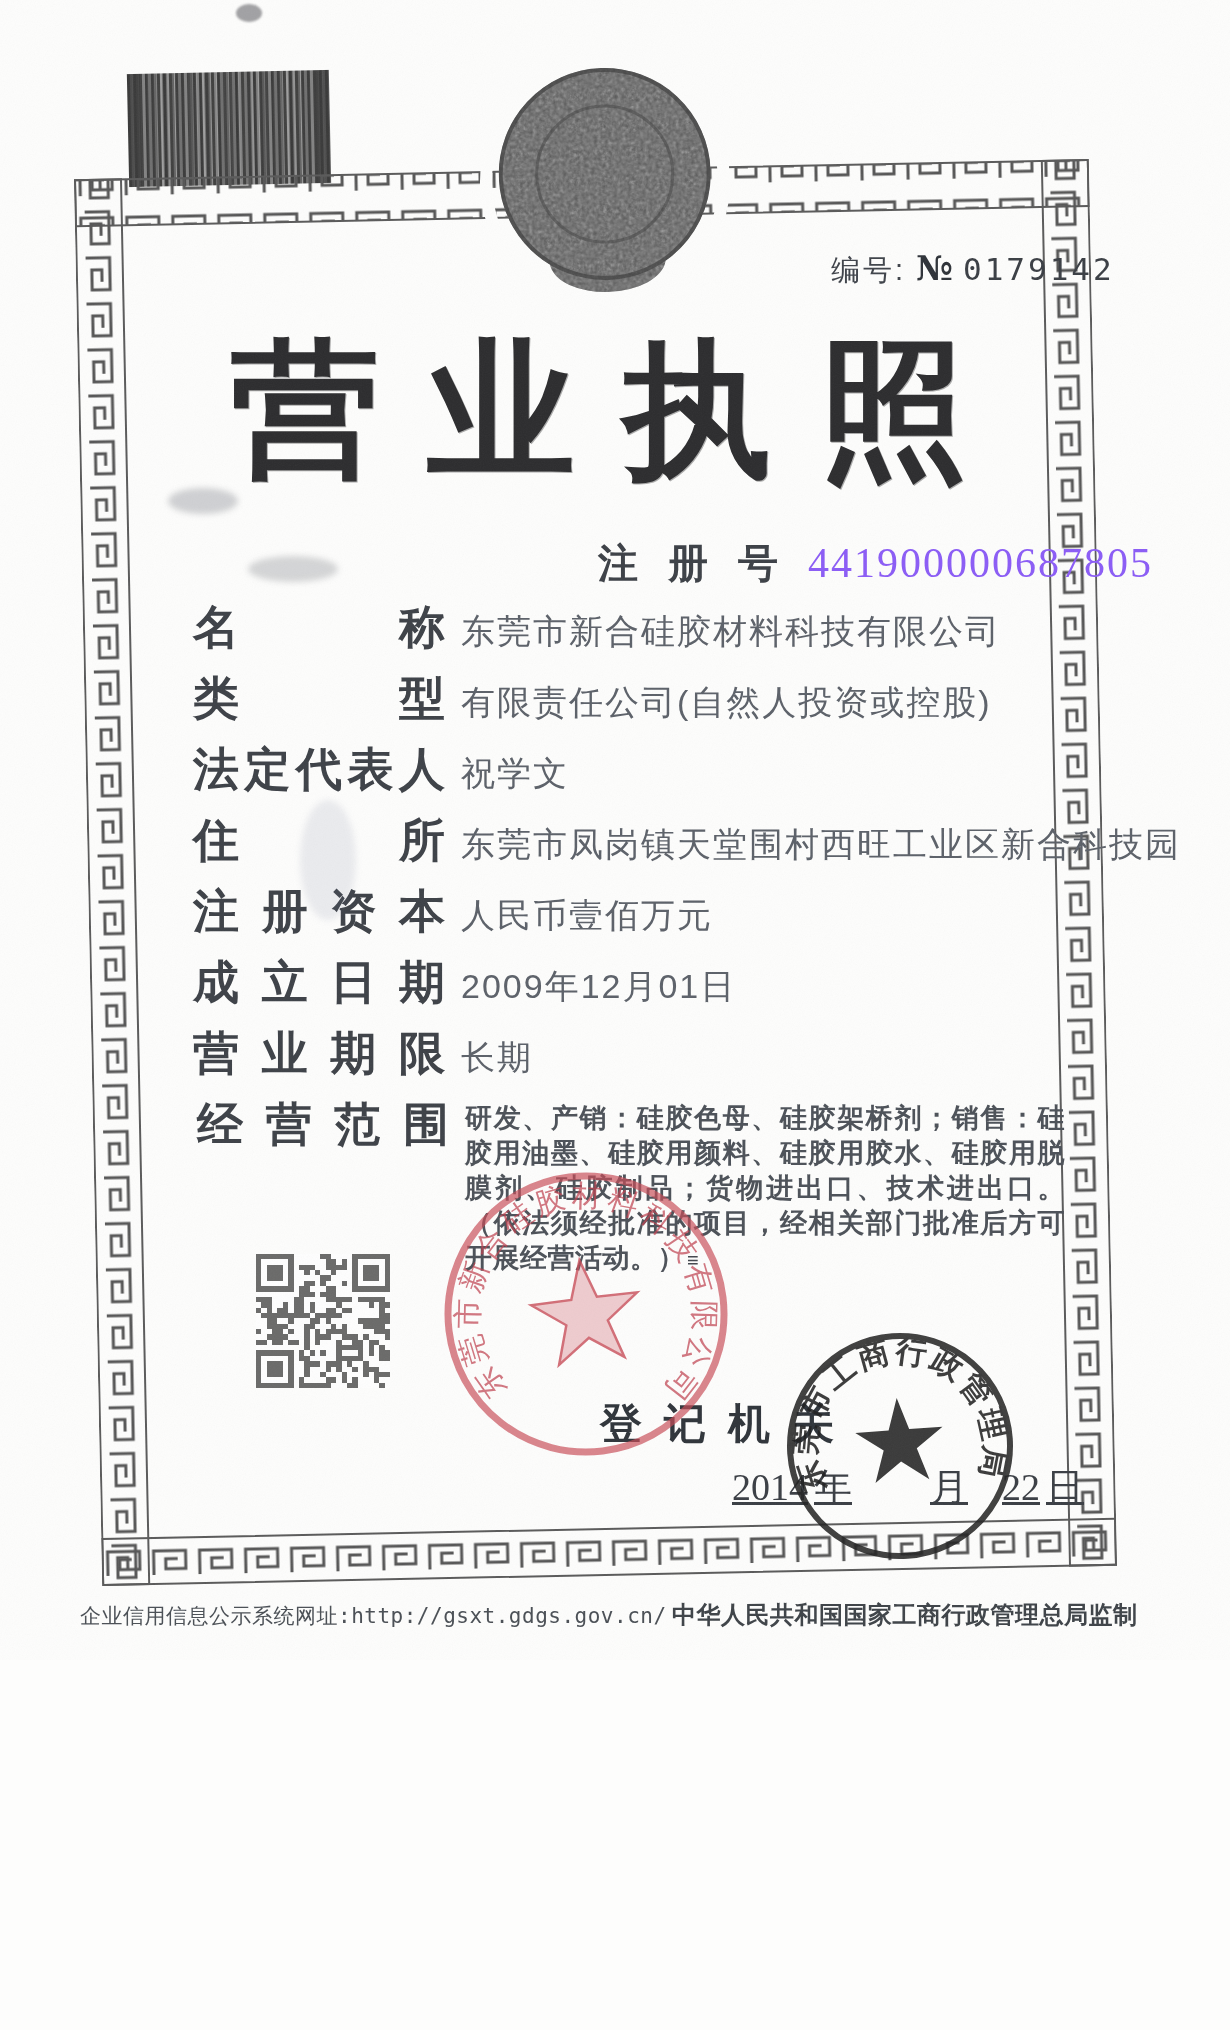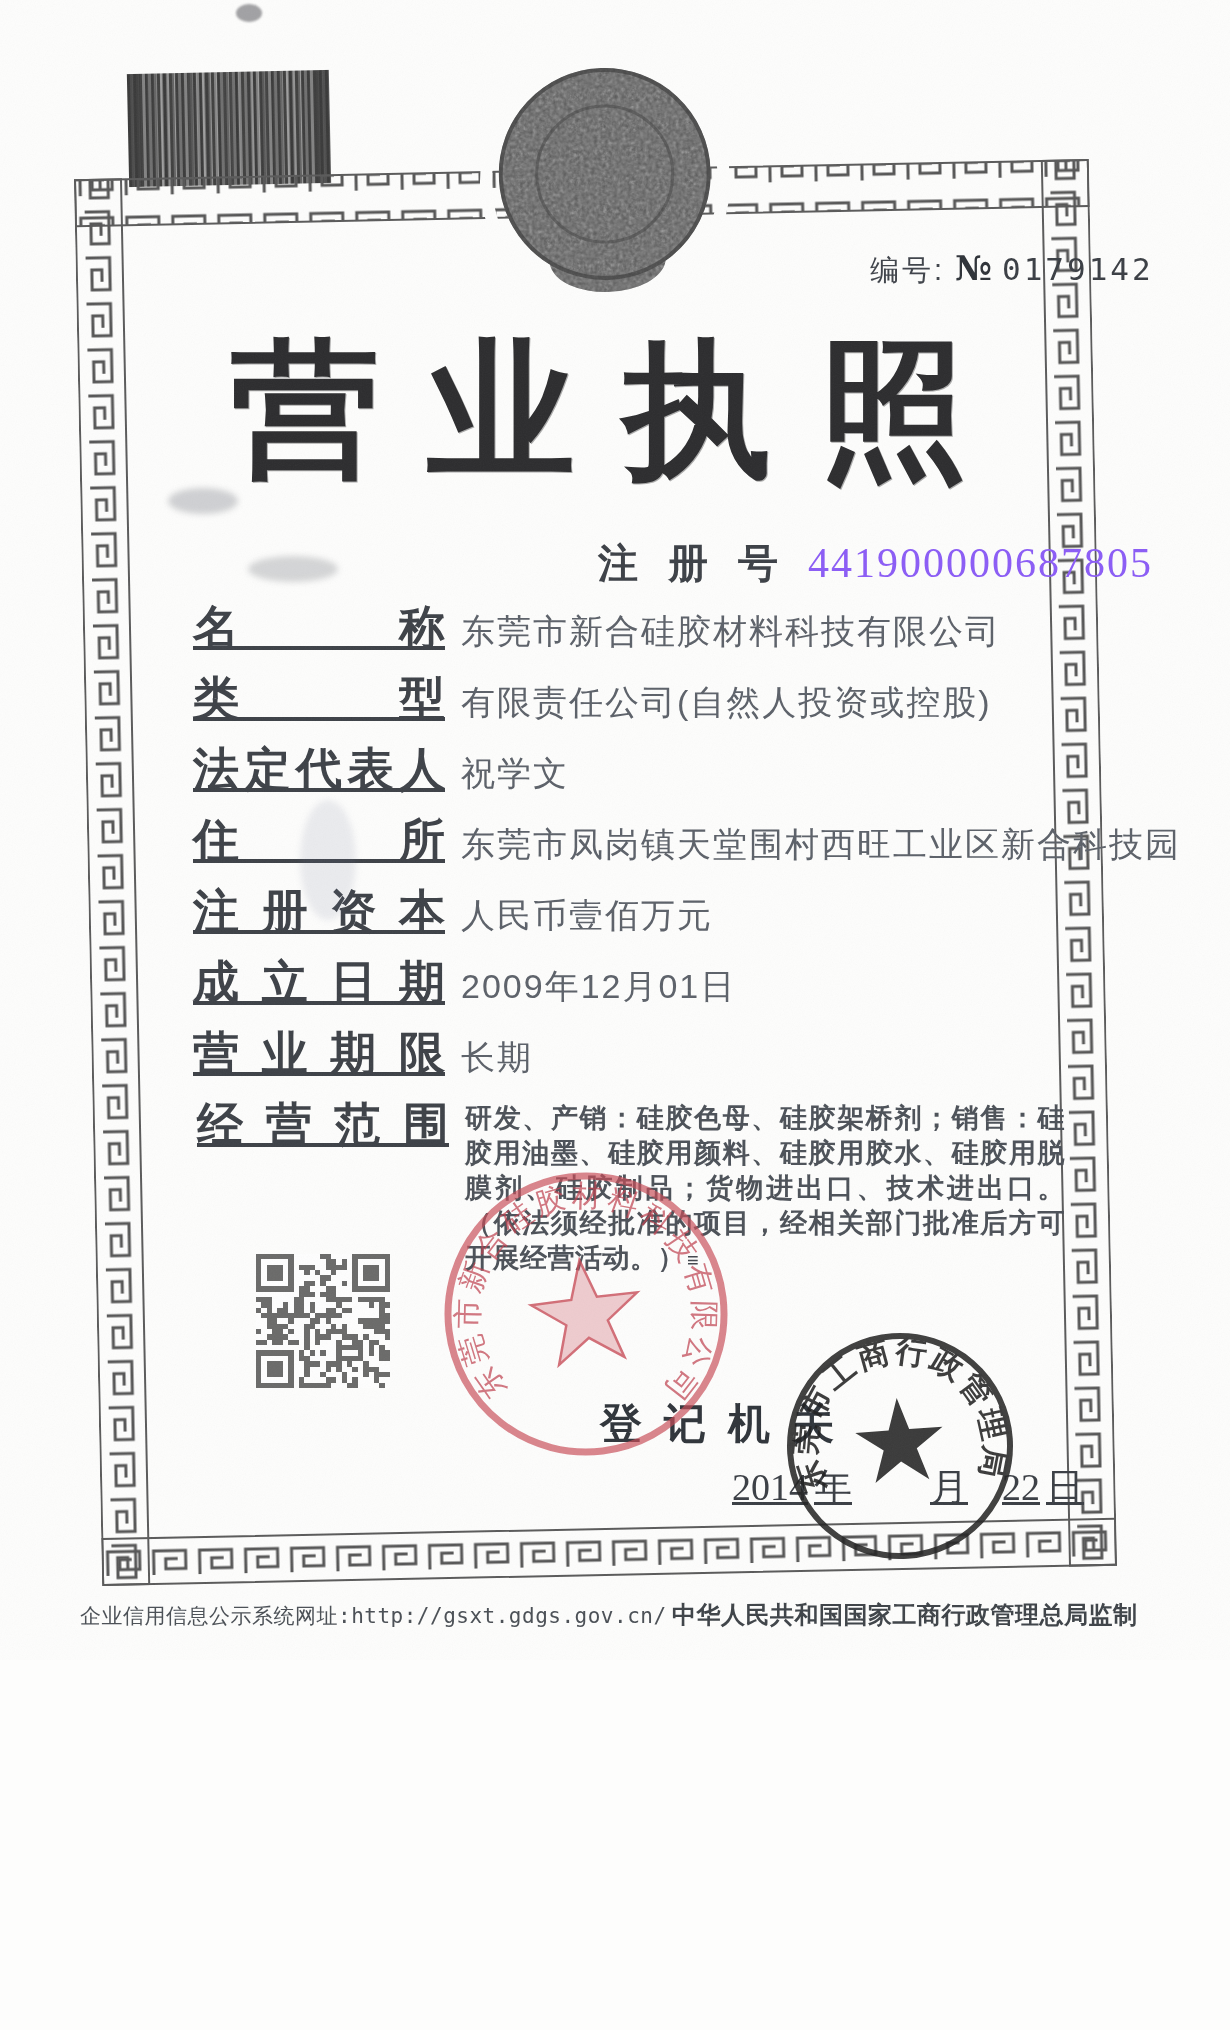--- a/index.html
+++ b/index.html
@@ -28,21 +28,21 @@
   .frame{left:88px;top:150px;transform:rotate(-1.15deg);transform-origin:center;}
 
   
   .emblem{
     left:492px;top:64px;width:226px;height:236px;border-radius:50%;
     box-shadow:0 0 0 12px #fdfdfc;
     transform:rotate(-2deg);
   }
 
   
-  .serial{left:870px;top:248px;display:flex;align-items:baseline;gap:10px;white-space:nowrap;}
+  .serial{left:831px;top:248px;display:flex;align-items:baseline;gap:10px;white-space:nowrap;}
   .serial .lab{font-size:29px;color:#3f434a;letter-spacing:3px;}
   .serial .sym{font-size:34px;font-weight:bold;font-family:"DejaVu Serif",serif;color:#2e3238;}
   .serial .num{font-size:31px;font-family:"DejaVu Sans Mono",monospace;color:#3a3e44;letter-spacing:3px;}
 
   
   .title{
     left:222px;top:316px;margin:9px;
     font-size:148px;line-height:1.15;font-weight:bold;
     letter-spacing:48px;color:#2c2c2e;
     font-family:"DejaVu Sans",sans-serif;
@@ -62,21 +62,21 @@
     font-size:42px;color:#8b5cf6;letter-spacing:2px;
   }
 
   
   .fields{left:193px;top:604px;width:872px;}
   .row{display:flex;align-items:baseline;margin-bottom:20px;}
   .flabel{
     display:inline-block;width:252px;flex:0 0 252px;
     font-family:"DejaVu Serif",serif;font-weight:bold;
     font-size:46px;line-height:47px;color:#3d4147;
-    text-align:justify;text-align-last:justify;text-decoration:underline;
+    text-align:justify;text-align-last:justify;
   }
   .fvalue{
     margin-left:16px;font-size:34px;color:#5c6169;
     letter-spacing:2px;white-space:nowrap;
   }
   .row.scope{align-items:flex-start;justify-content:flex-end;}
   .row.scope .fvalue{
     white-space:normal;width:600px;
     font-size:27px;line-height:35px;letter-spacing:.5px;
     text-align:justify;color:#4c5158;font-weight:600;

